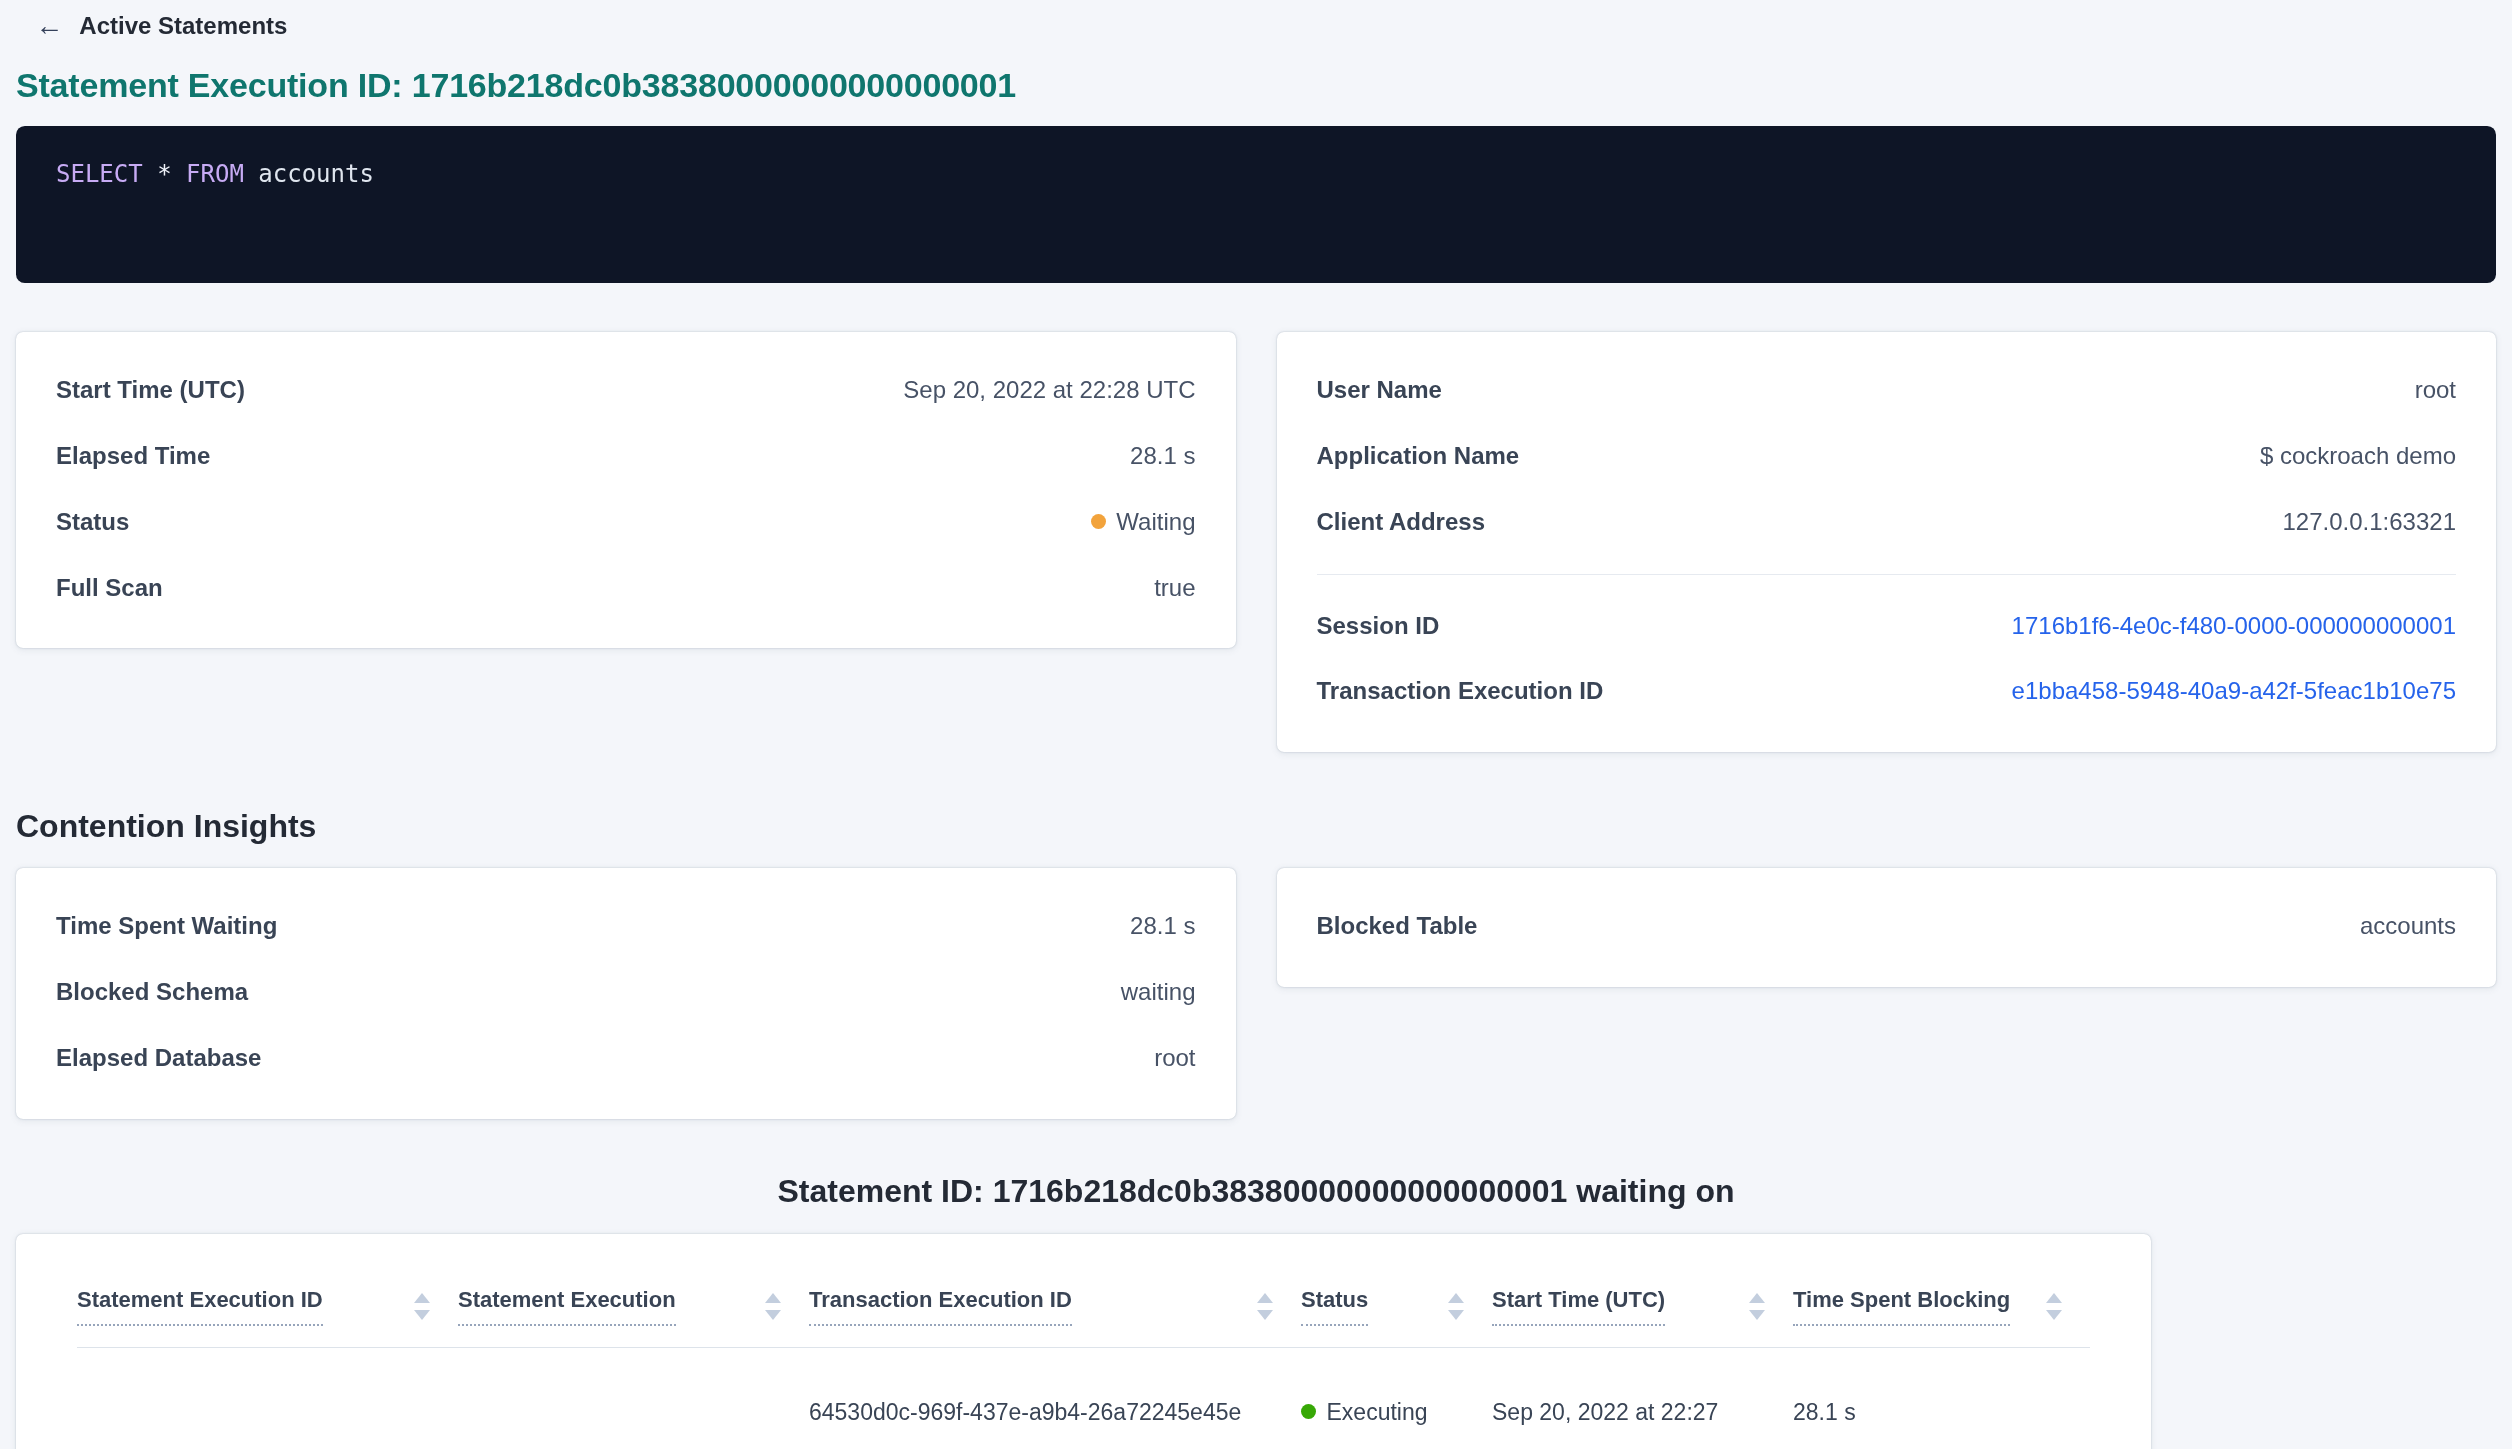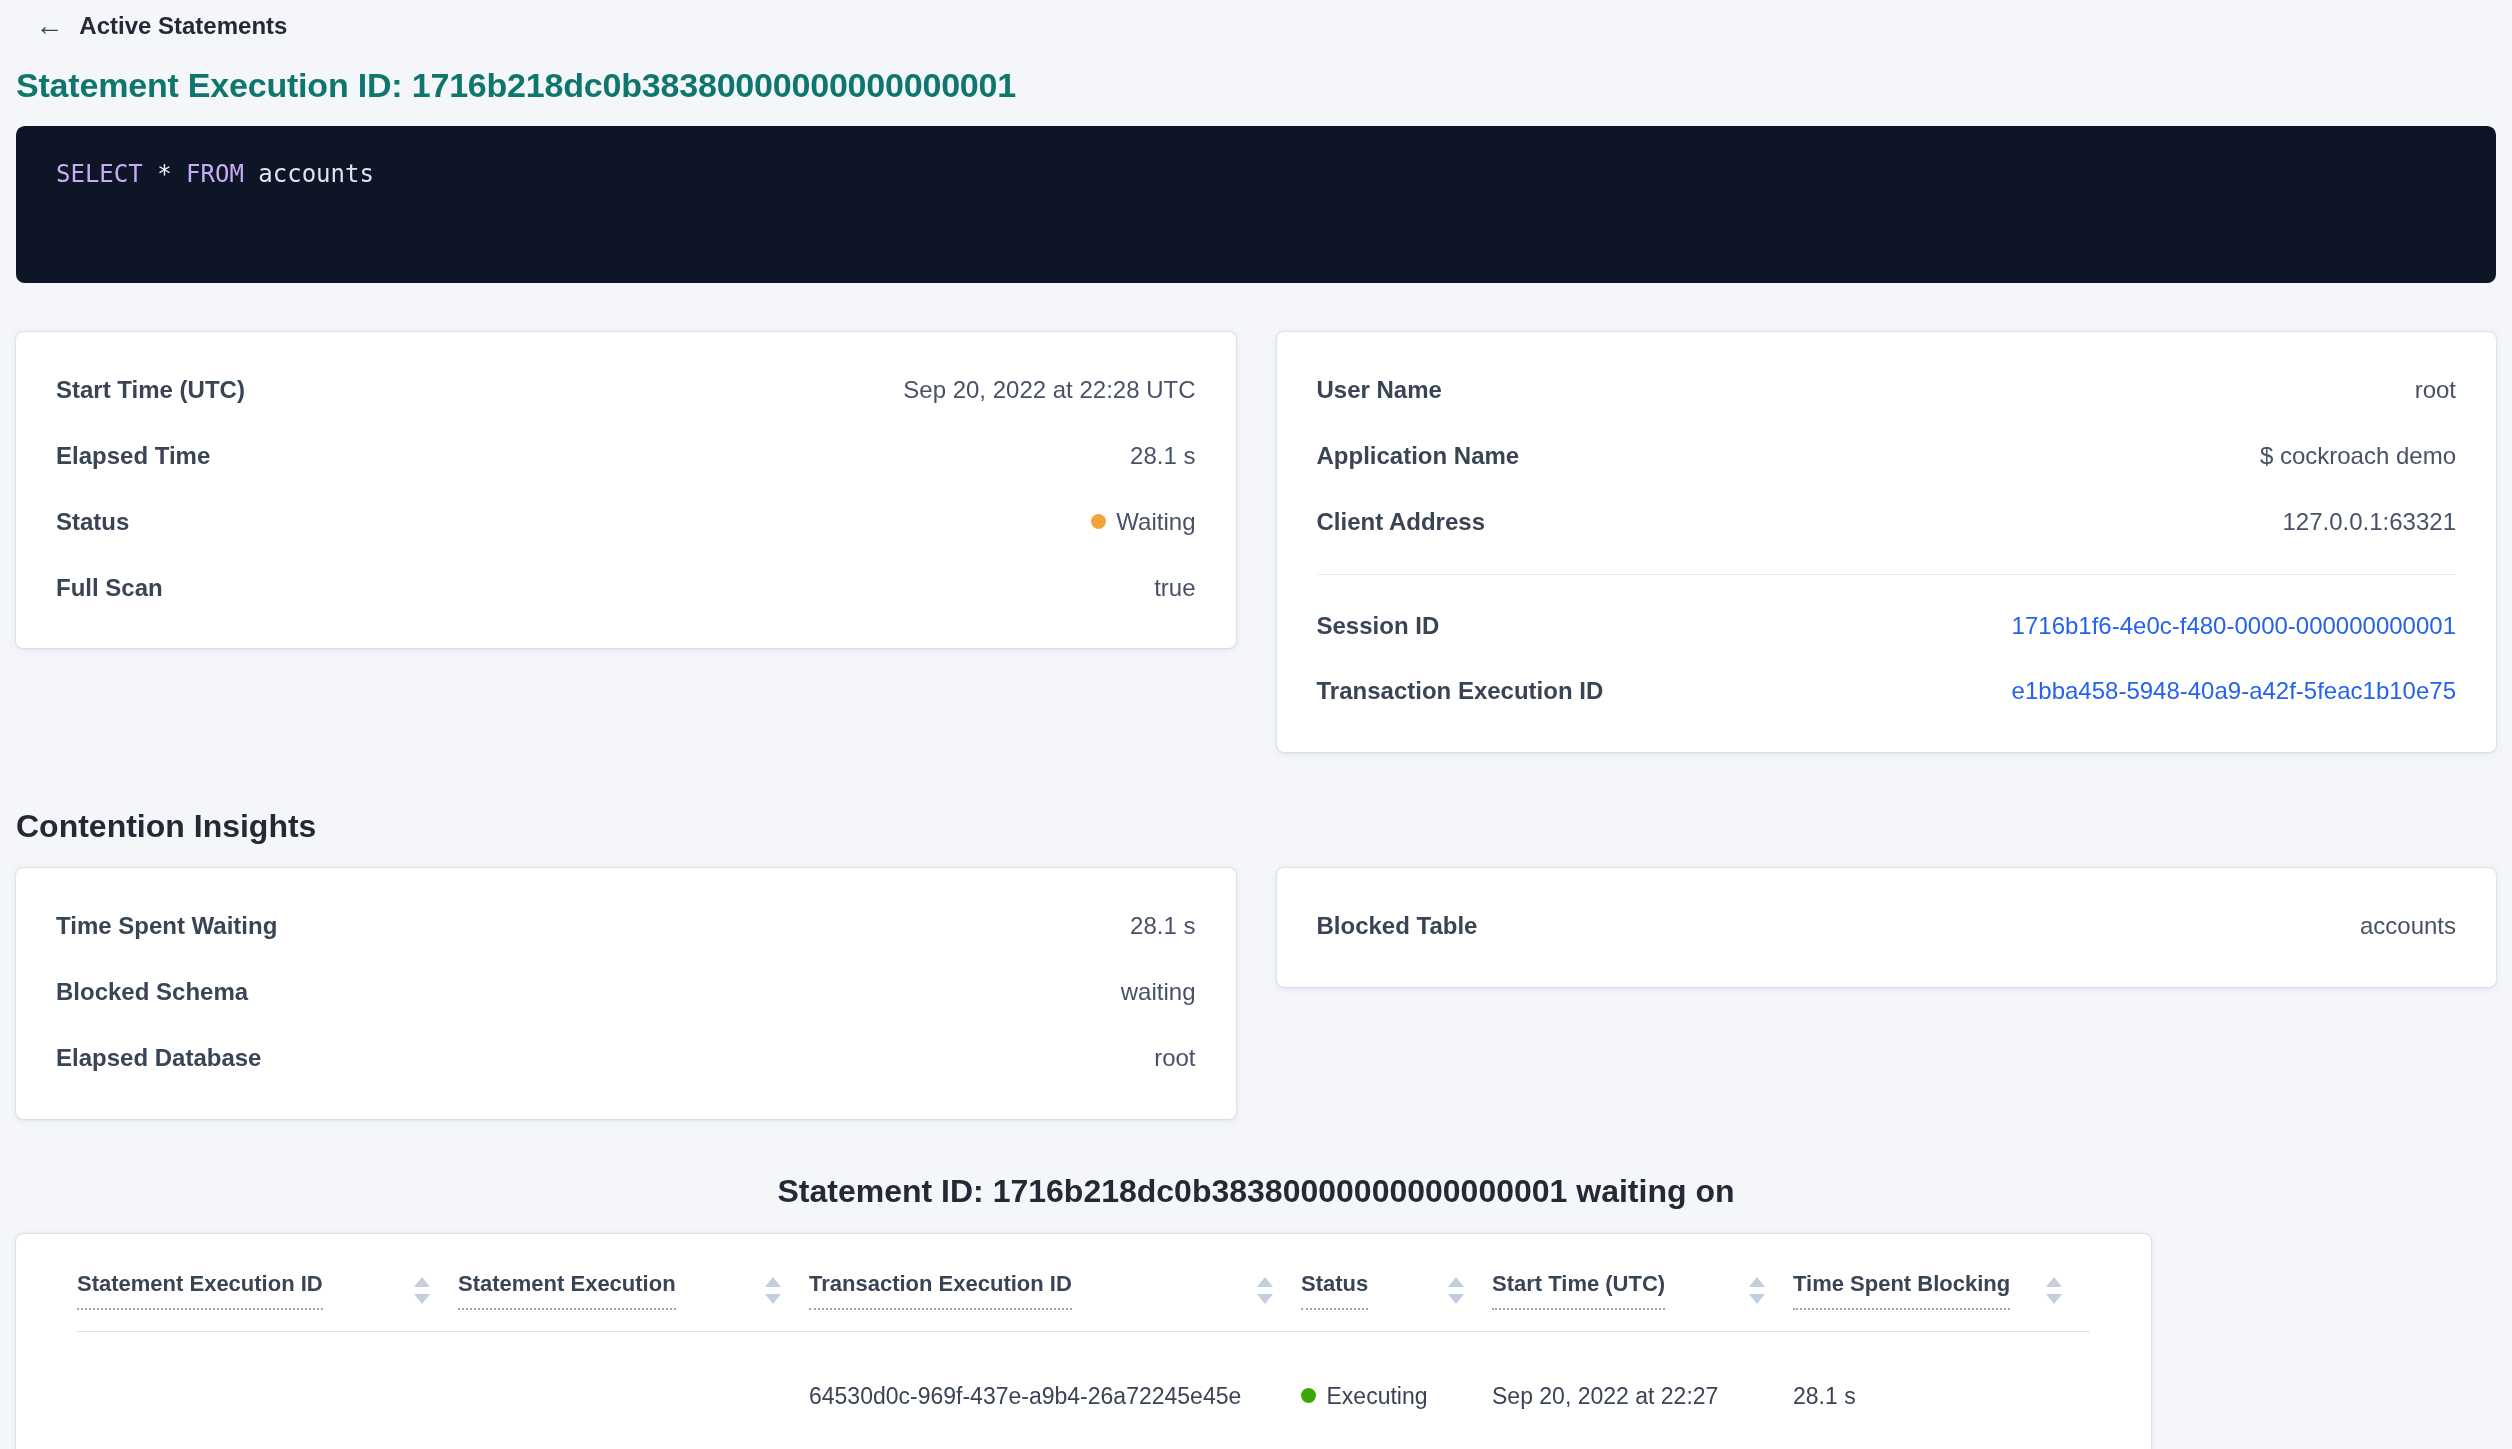--- a/index.html
+++ b/index.html
@@ -74,21 +74,21 @@
     margin-top: 24.6px;
     width: 2135px;
     background: #ffffff;
     border-radius: 7px;
     box-shadow: 0 0 1.8px rgba(67,90,111,0.35), 0 1.8px 7px rgba(67,90,111,0.10);
     padding: 0 61px 21px 61px;
   }
   table { width: 100%; border-collapse: collapse; table-layout: fixed; }
   col.c1 { width: 381px; } col.c2 { width: 351px; } col.c3 { width: 492px; }
   col.c4 { width: 191px; } col.c5 { width: 301px; }
-  thead th { padding: 37px 0 21px 0; border-bottom: 1.8px solid #dde3ea; text-align: left; vertical-align: top; }
+  thead th { padding: 53px 0 21px 0; border-bottom: 1.8px solid #dde3ea; text-align: left; vertical-align: top; }
   .th-inner { display: flex; justify-content: space-between; align-items: center; cursor: pointer; }
   .th-label {
     font-size: 22px; font-weight: bold; color: #394455;
     border-bottom: 2.6px dotted #97a5bb; padding-bottom: 10.5px;
   }
   .sort { display: flex; flex-direction: column; gap: 6.1px; margin-right: 28px; }
   .sort .tri-up { width: 0; height: 0; border-left: 8px solid transparent; border-right: 8px solid transparent; border-bottom: 10.5px solid #c3cede; }
   .sort .tri-down { width: 0; height: 0; border-left: 8px solid transparent; border-right: 8px solid transparent; border-top: 10.5px solid #c3cede; }
   tbody td { padding: 51px 0 54px 0; font-size: 23px; color: #394455; border-bottom: 1.8px solid #e3e8ef; }
 </style>

